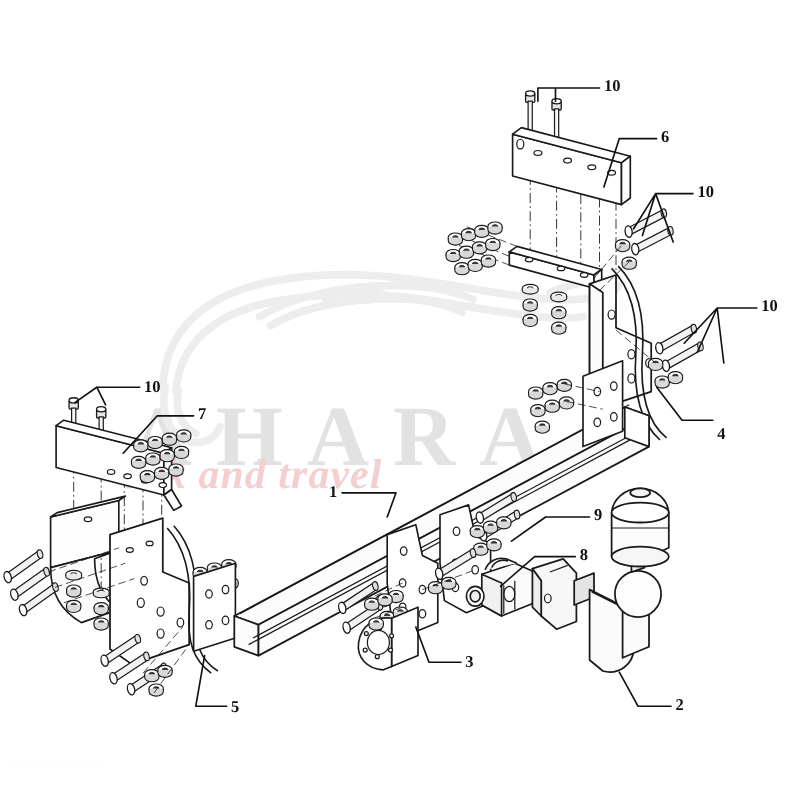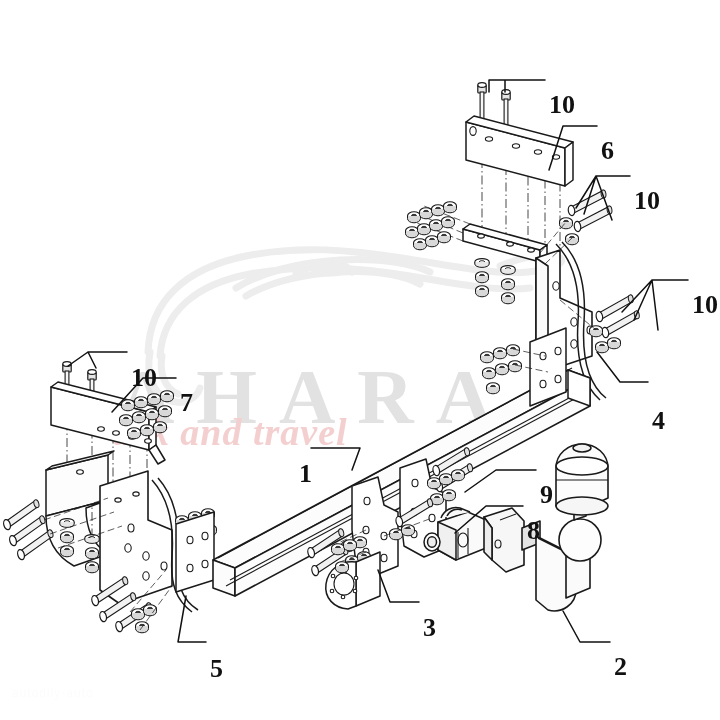--- a/index.html
+++ b/index.html
@@ -21,26 +21,25 @@
   #diagram-svg {
     position: absolute;
     left: 0; top: 0;
     width: 720px;
     height: 720px;
   }
   .callout {
     position: absolute;
     font-family: "Liberation Serif", "DejaVu Serif", serif;
     font-weight: bold;
-    font-size: 26px;
+    font-size: 15px;
     color: #111111;
     line-height: 1;
     user-select: none;
     white-space: nowrap;
-    margin-top: 20px;
   }
   .wm-text {
     position: absolute;
     font-family: "Liberation Serif", "DejaVu Serif", serif;
     user-select: none;
     white-space: nowrap;
     pointer-events: none;
   }
   #wm-brand {
     font-size: 78px;

